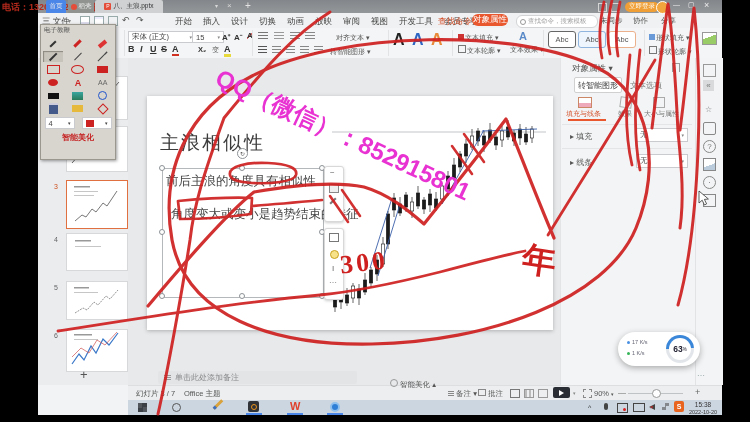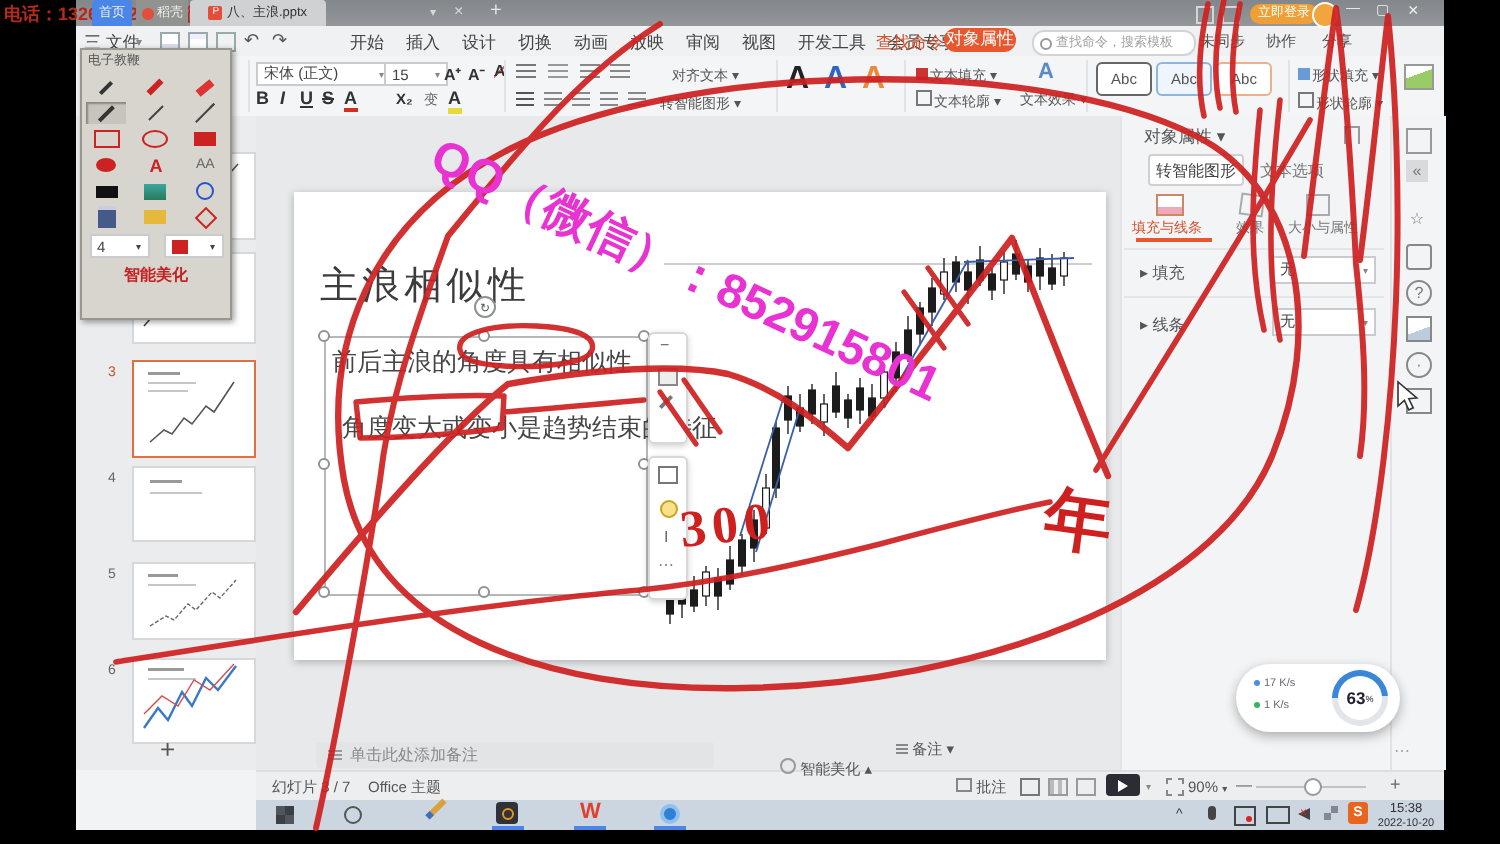--- a/index.html
+++ b/index.html
@@ -342,21 +342,21 @@
 <span class="a sic" style="top:122px;border:1px solid #888;border-radius:2px"></span>
 <span class="a sic" style="top:140px;border:1px solid #888;border-radius:50%">?</span>
 <span class="a sic" style="top:158px;border:1px solid #888;background:linear-gradient(160deg,#fff 55%,#bcd 55%)"></span>
 <span class="a sic" style="top:176px;border:1px solid #888;border-radius:50%">·</span>
 <span class="a sic" style="top:194px;border:1px solid #888"></span>
 
 <div class="a" id="statusbar"></div>
 <span class="a" style="left:136px;top:389px;font-size:7.5px;color:#555">幻灯片 3 / 7</span>
 <span class="a" style="left:184px;top:389px;font-size:7.5px;color:#555">Office 主题</span>
 <span class="a" style="left:390px;top:379px;font-size:7.5px;color:#555"><span class="ico" style="width:6px;height:6px;border:1px solid #999;border-radius:50%"></span> <span>智能美化</span> <span>▴</span></span>
-<span class="a" style="left:448px;top:370px;font-size:7.5px;color:#555"><span class="ico" style="width:6px;height:5px;background:repeating-linear-gradient(#888 0 1px,transparent 1px 2px)"></span> <span>备注</span> <span>▾</span></span>
+<span class="a" style="left:448px;top:389px;font-size:7.5px;color:#555"><span class="ico" style="width:6px;height:5px;background:repeating-linear-gradient(#888 0 1px,transparent 1px 2px)"></span> <span>备注</span> <span>▾</span></span>
 <span class="a" style="left:478px;top:389px;font-size:7.5px;color:#555"><span class="ico" style="width:6px;height:5px;border:1px solid #888"></span> <span>批注</span></span>
 <span class="a ico" style="left:510px;top:389px;width:8px;height:7px;border:1px solid #777"></span>
 <span class="a ico" style="left:524px;top:389px;width:8px;height:7px;border:1px solid #999;background:repeating-linear-gradient(90deg,#bbb 0 2px,transparent 2px 4px)"></span>
 <span class="a ico" style="left:538px;top:389px;width:8px;height:7px;border:1px solid #999"></span>
 <div class="a" style="left:553px;top:387px;width:17px;height:11px;background:#2a2d33;border-radius:2px;display:flex;align-items:center;justify-content:center">
   <span style="width:0;height:0;border-left:5px solid #fff;border-top:3px solid transparent;border-bottom:3px solid transparent"></span>
 </div>
 <span class="a" style="left:573px;top:390px;font-size:5px;color:#888">▾</span>
 <span class="a ico" style="left:583px;top:389px;width:7px;height:7px;border:1px dashed #888"></span>
 <span class="a" style="left:594px;top:389px;font-size:7.5px;color:#555"><span>90%</span> <span style="font-size:5px">▾</span></span>

